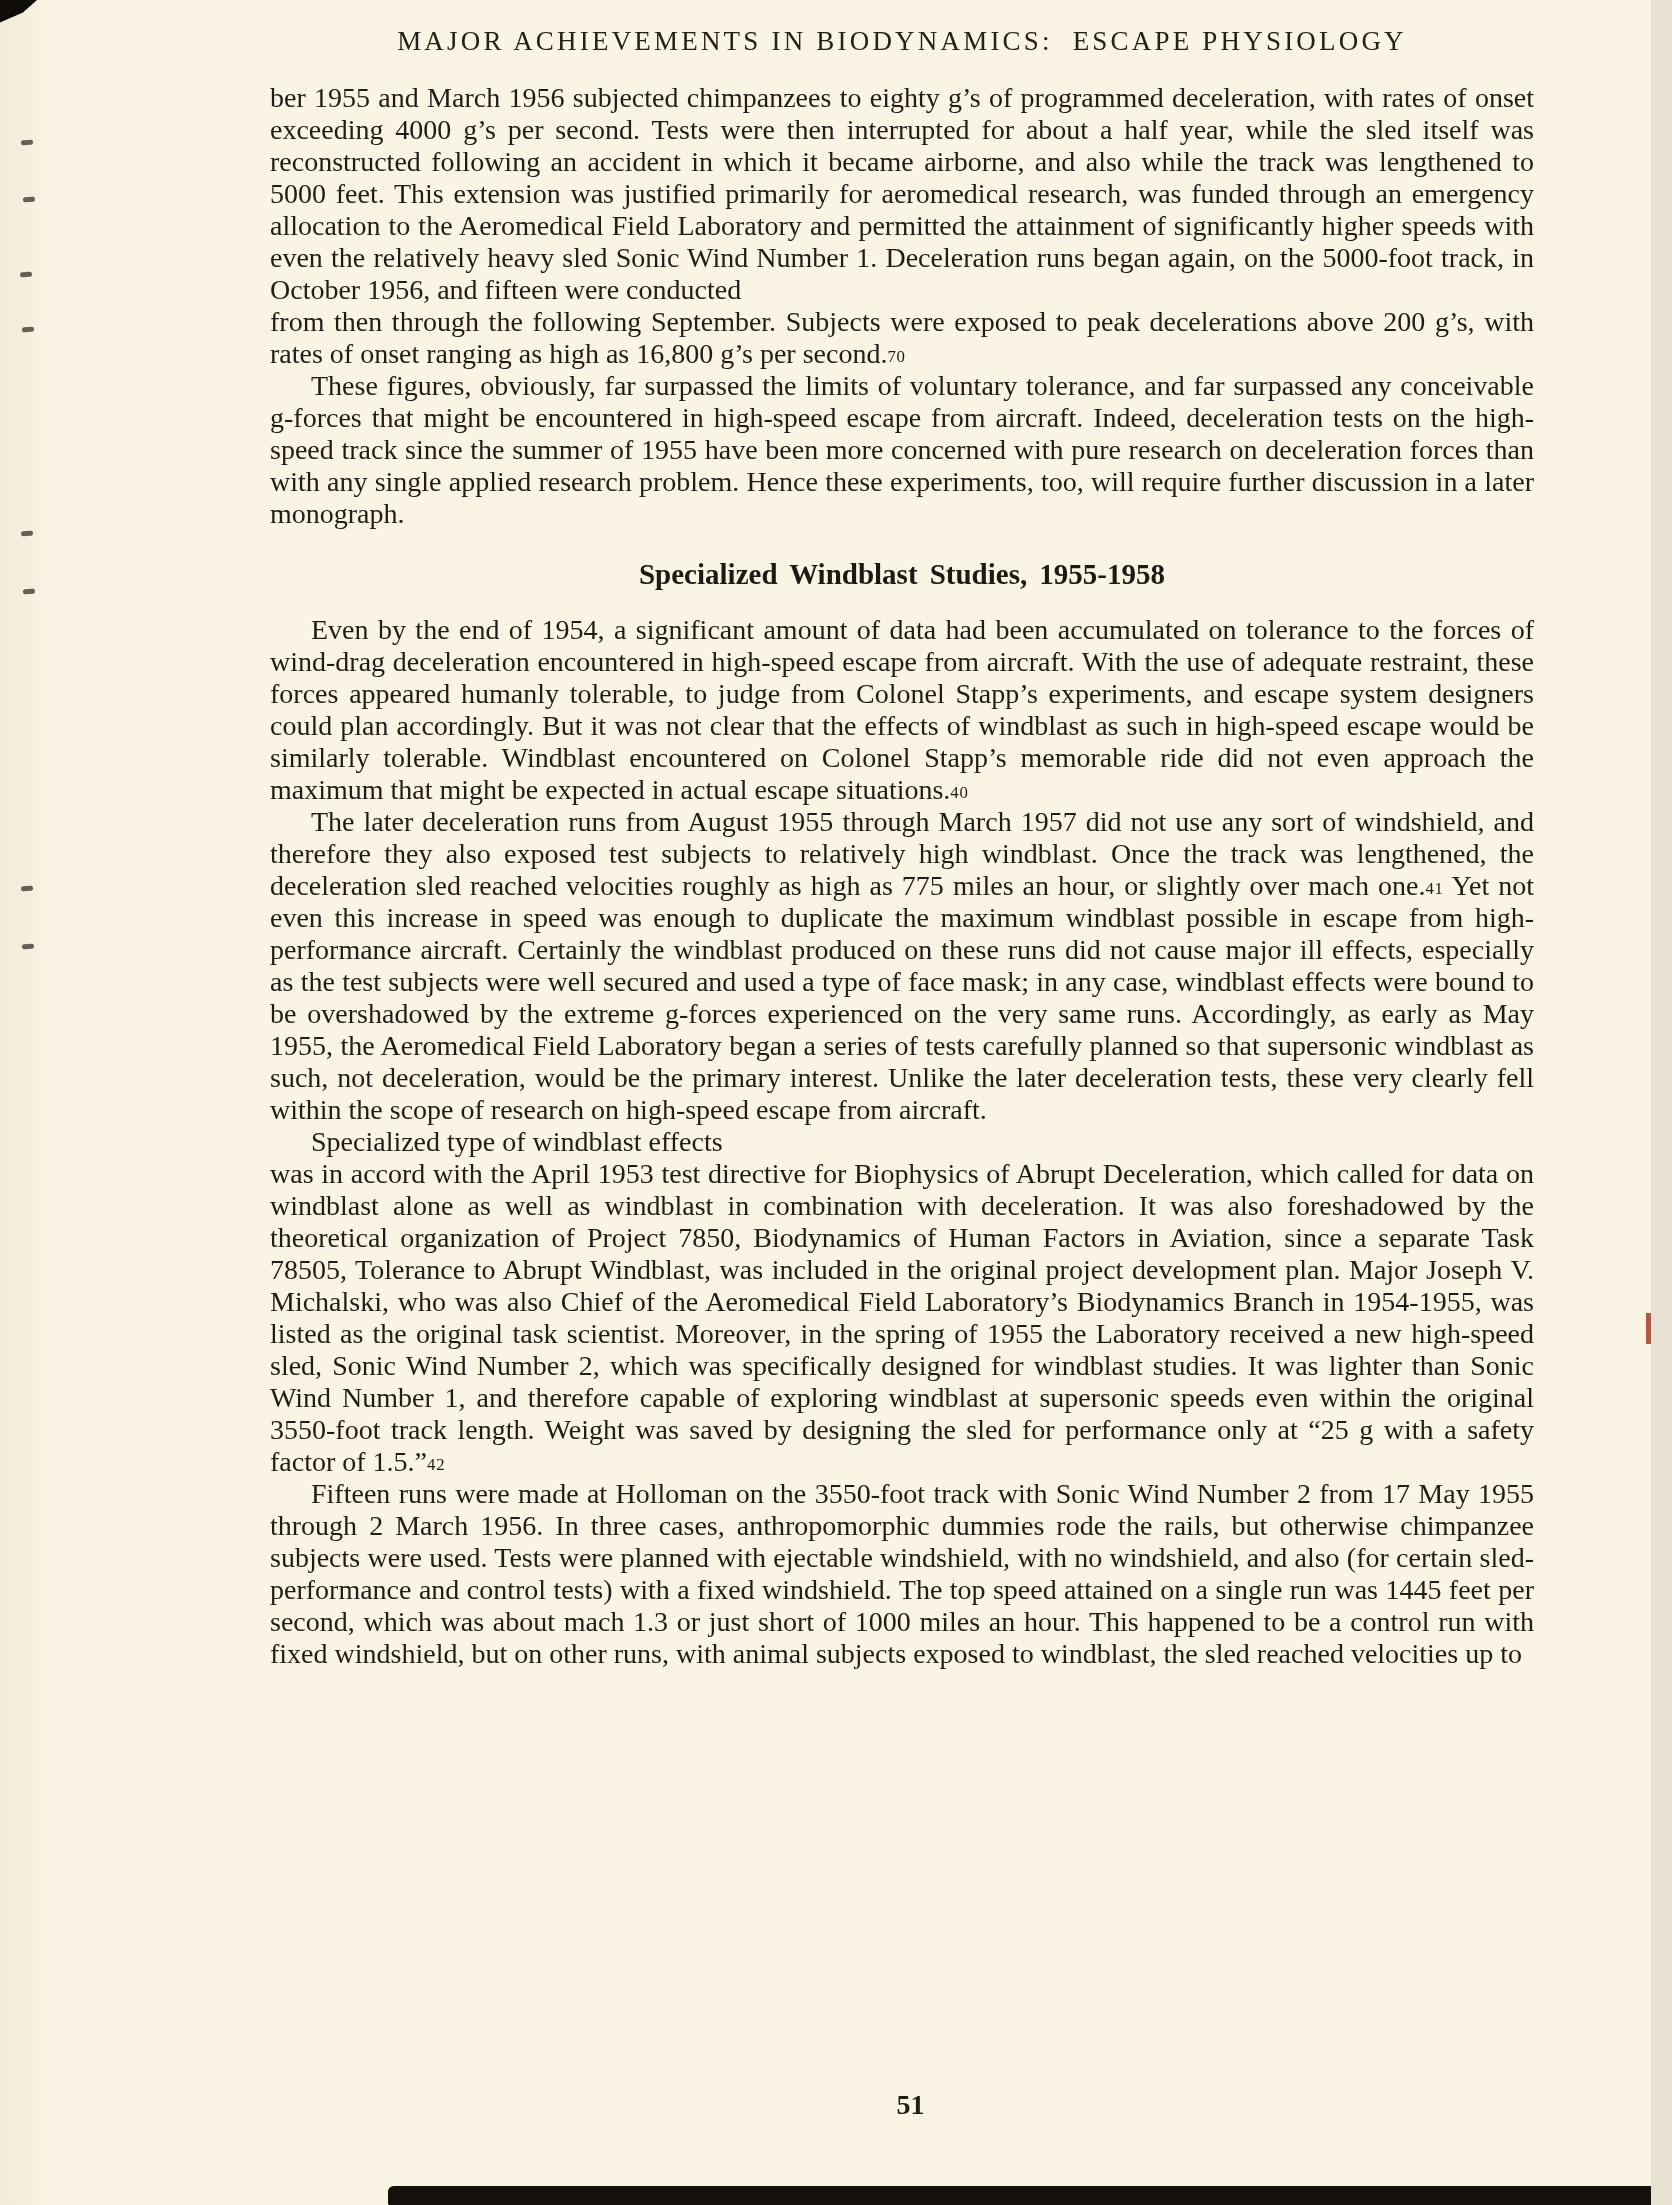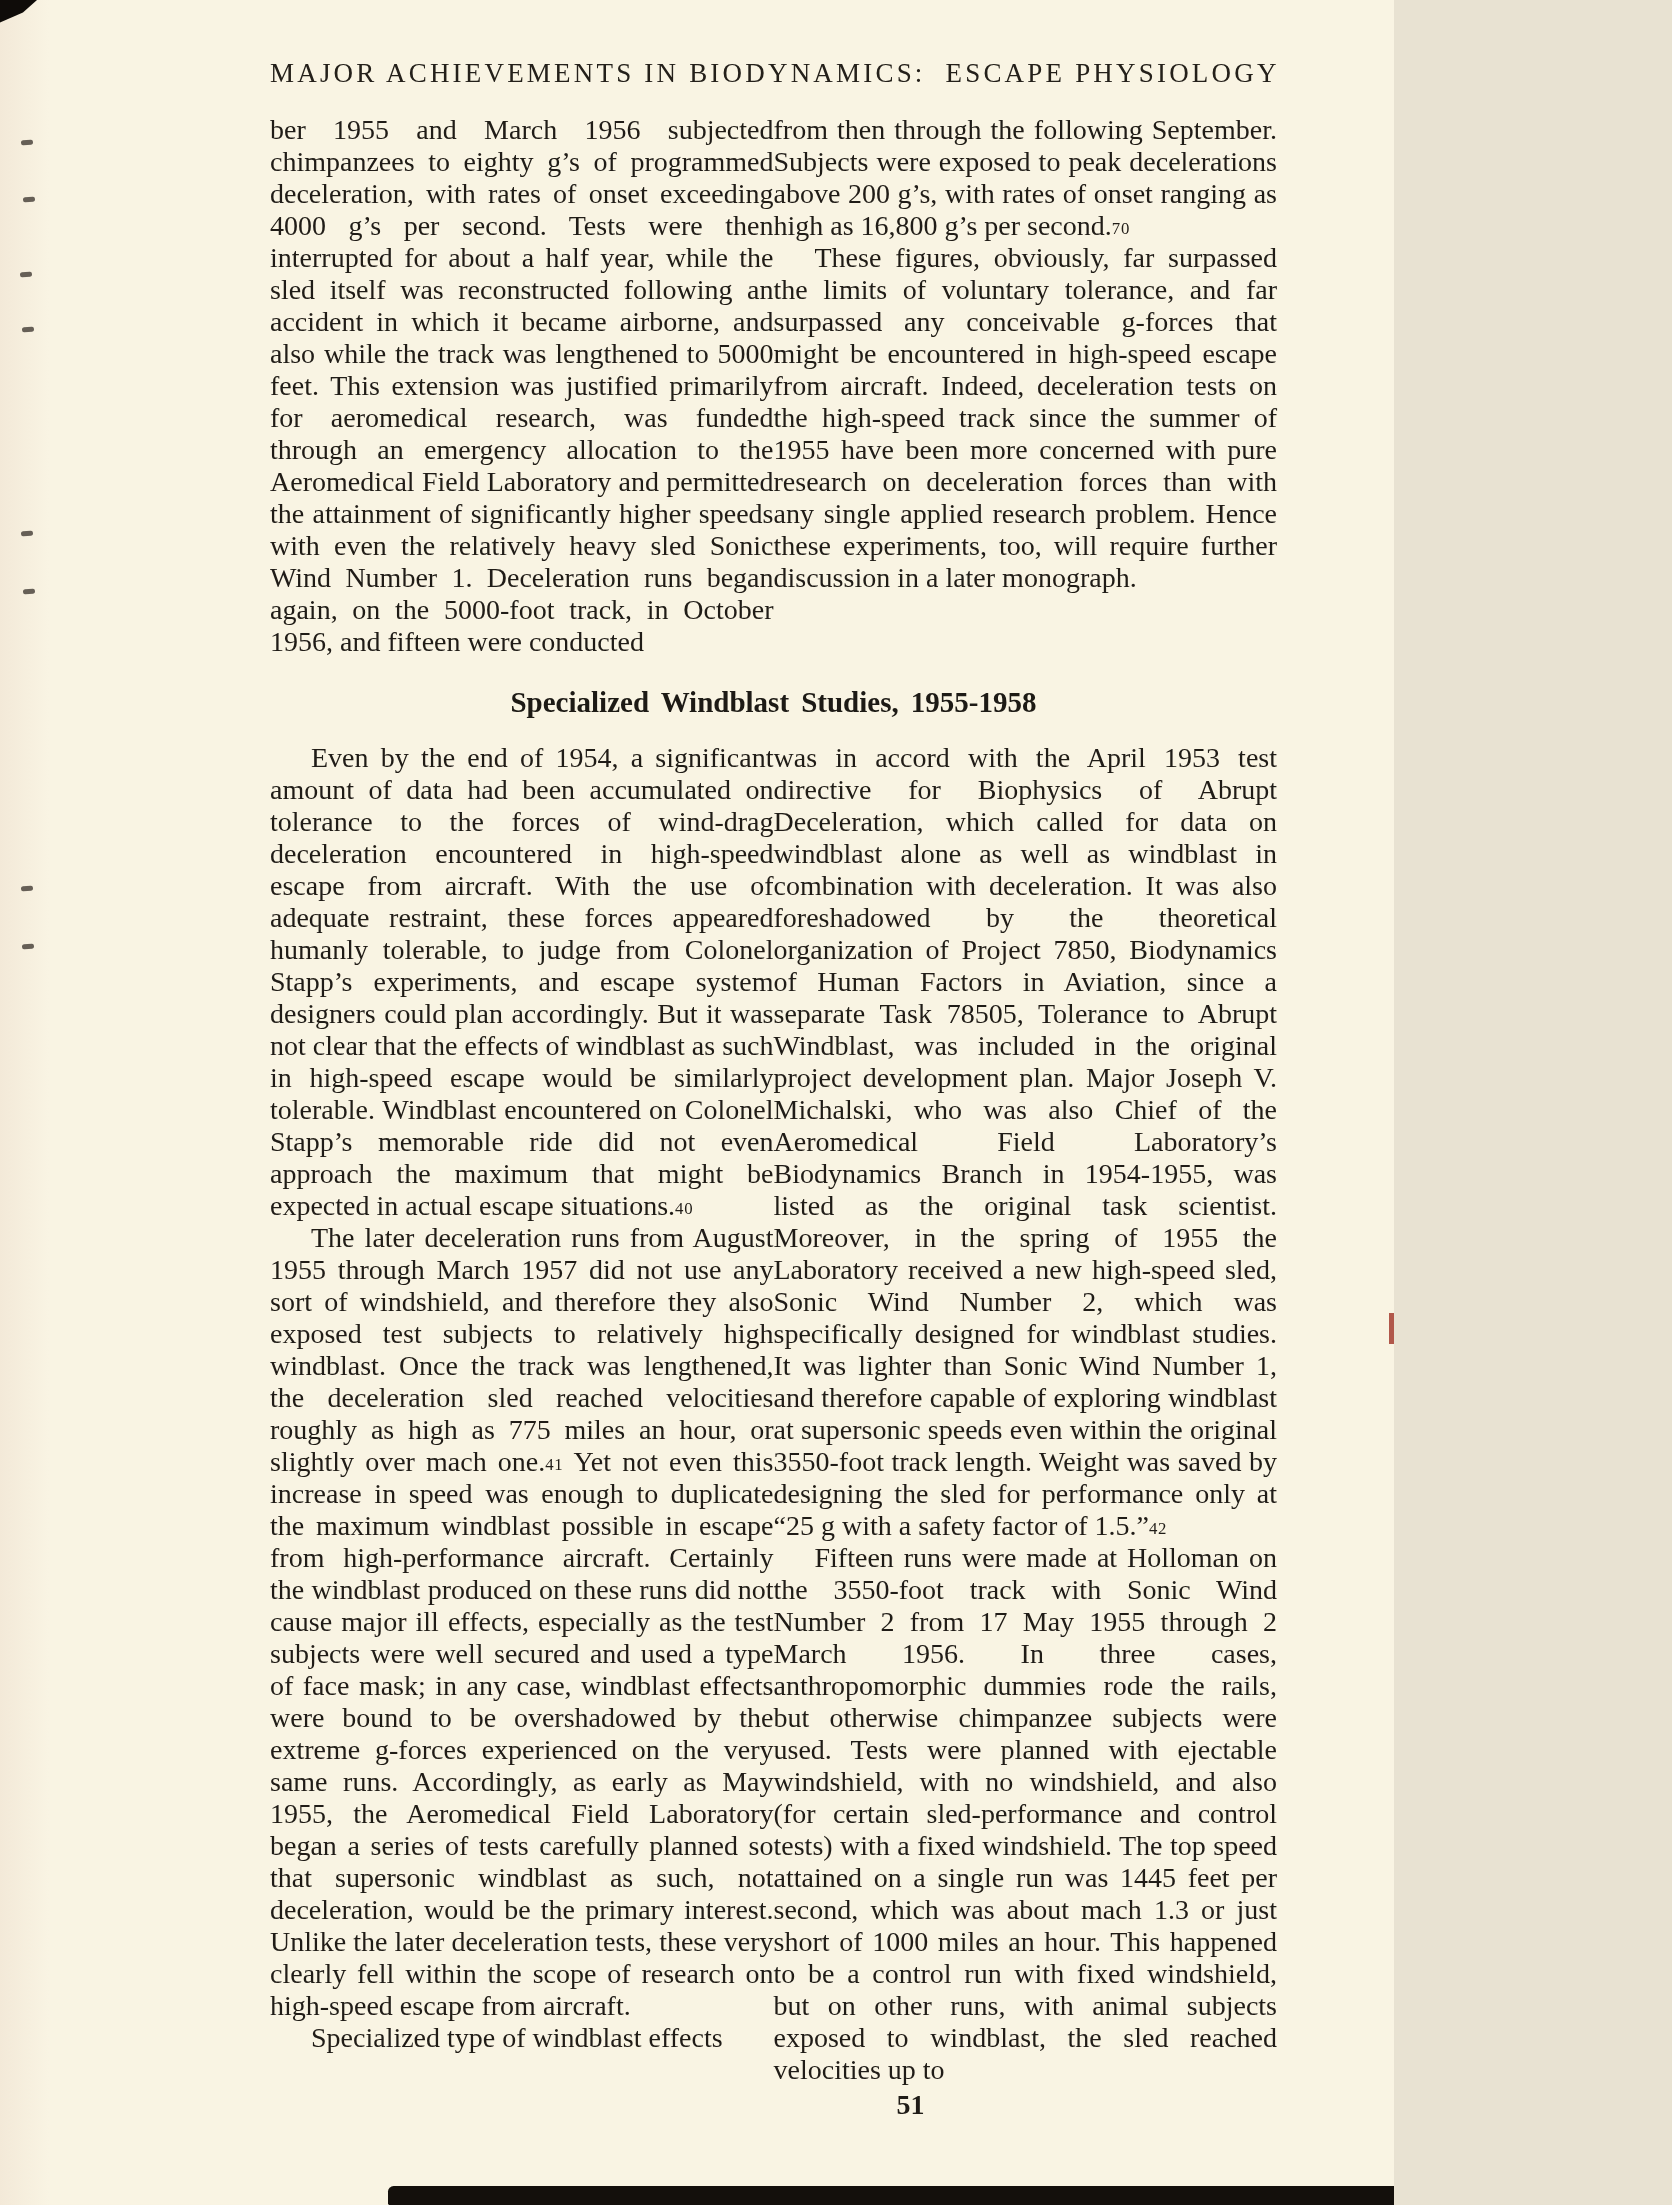--- a/index.html
+++ b/index.html
@@ -4,41 +4,41 @@
 <style>
   :root{
     --paper:#f9f4e3;
     --ink:#201c17;
     --scan-bar:#14100c;
   }
   html,body{margin:0;padding:0;}
   body{background:#e8e2d2;}
   .page{
     position:relative;
-    width:1394px;
+    width:1651px;
     height:2205px;
     box-sizing:border-box;
     background:var(--paper);
     background-image:linear-gradient(90deg, #f3e9d8 0px, var(--paper) 49px);
-    padding:58px 117px 0 270px;
+    padding:26px 117px 0 270px;
     overflow:hidden;
     font-family:"Liberation Serif","DejaVu Serif",serif;
     color:var(--ink);
   }
   .running-head{
     text-align:center;
     font-size:27px;
     letter-spacing:3.2px;
     white-space:pre;
     margin:0 0 25px 0;
     color:#24201a;
   }
   .two-col{
     display:grid;
-    grid-template-columns:1fr 1fr;
+    grid-template-columns:1fr;
     font-family:Liberation Serif, serif;
   }
   .col{
     font-size:28px;
     line-height:32px;
     text-align:justify;
     hyphens:auto;
     -webkit-hyphens:auto;
   }
   .col p{margin:0;}

